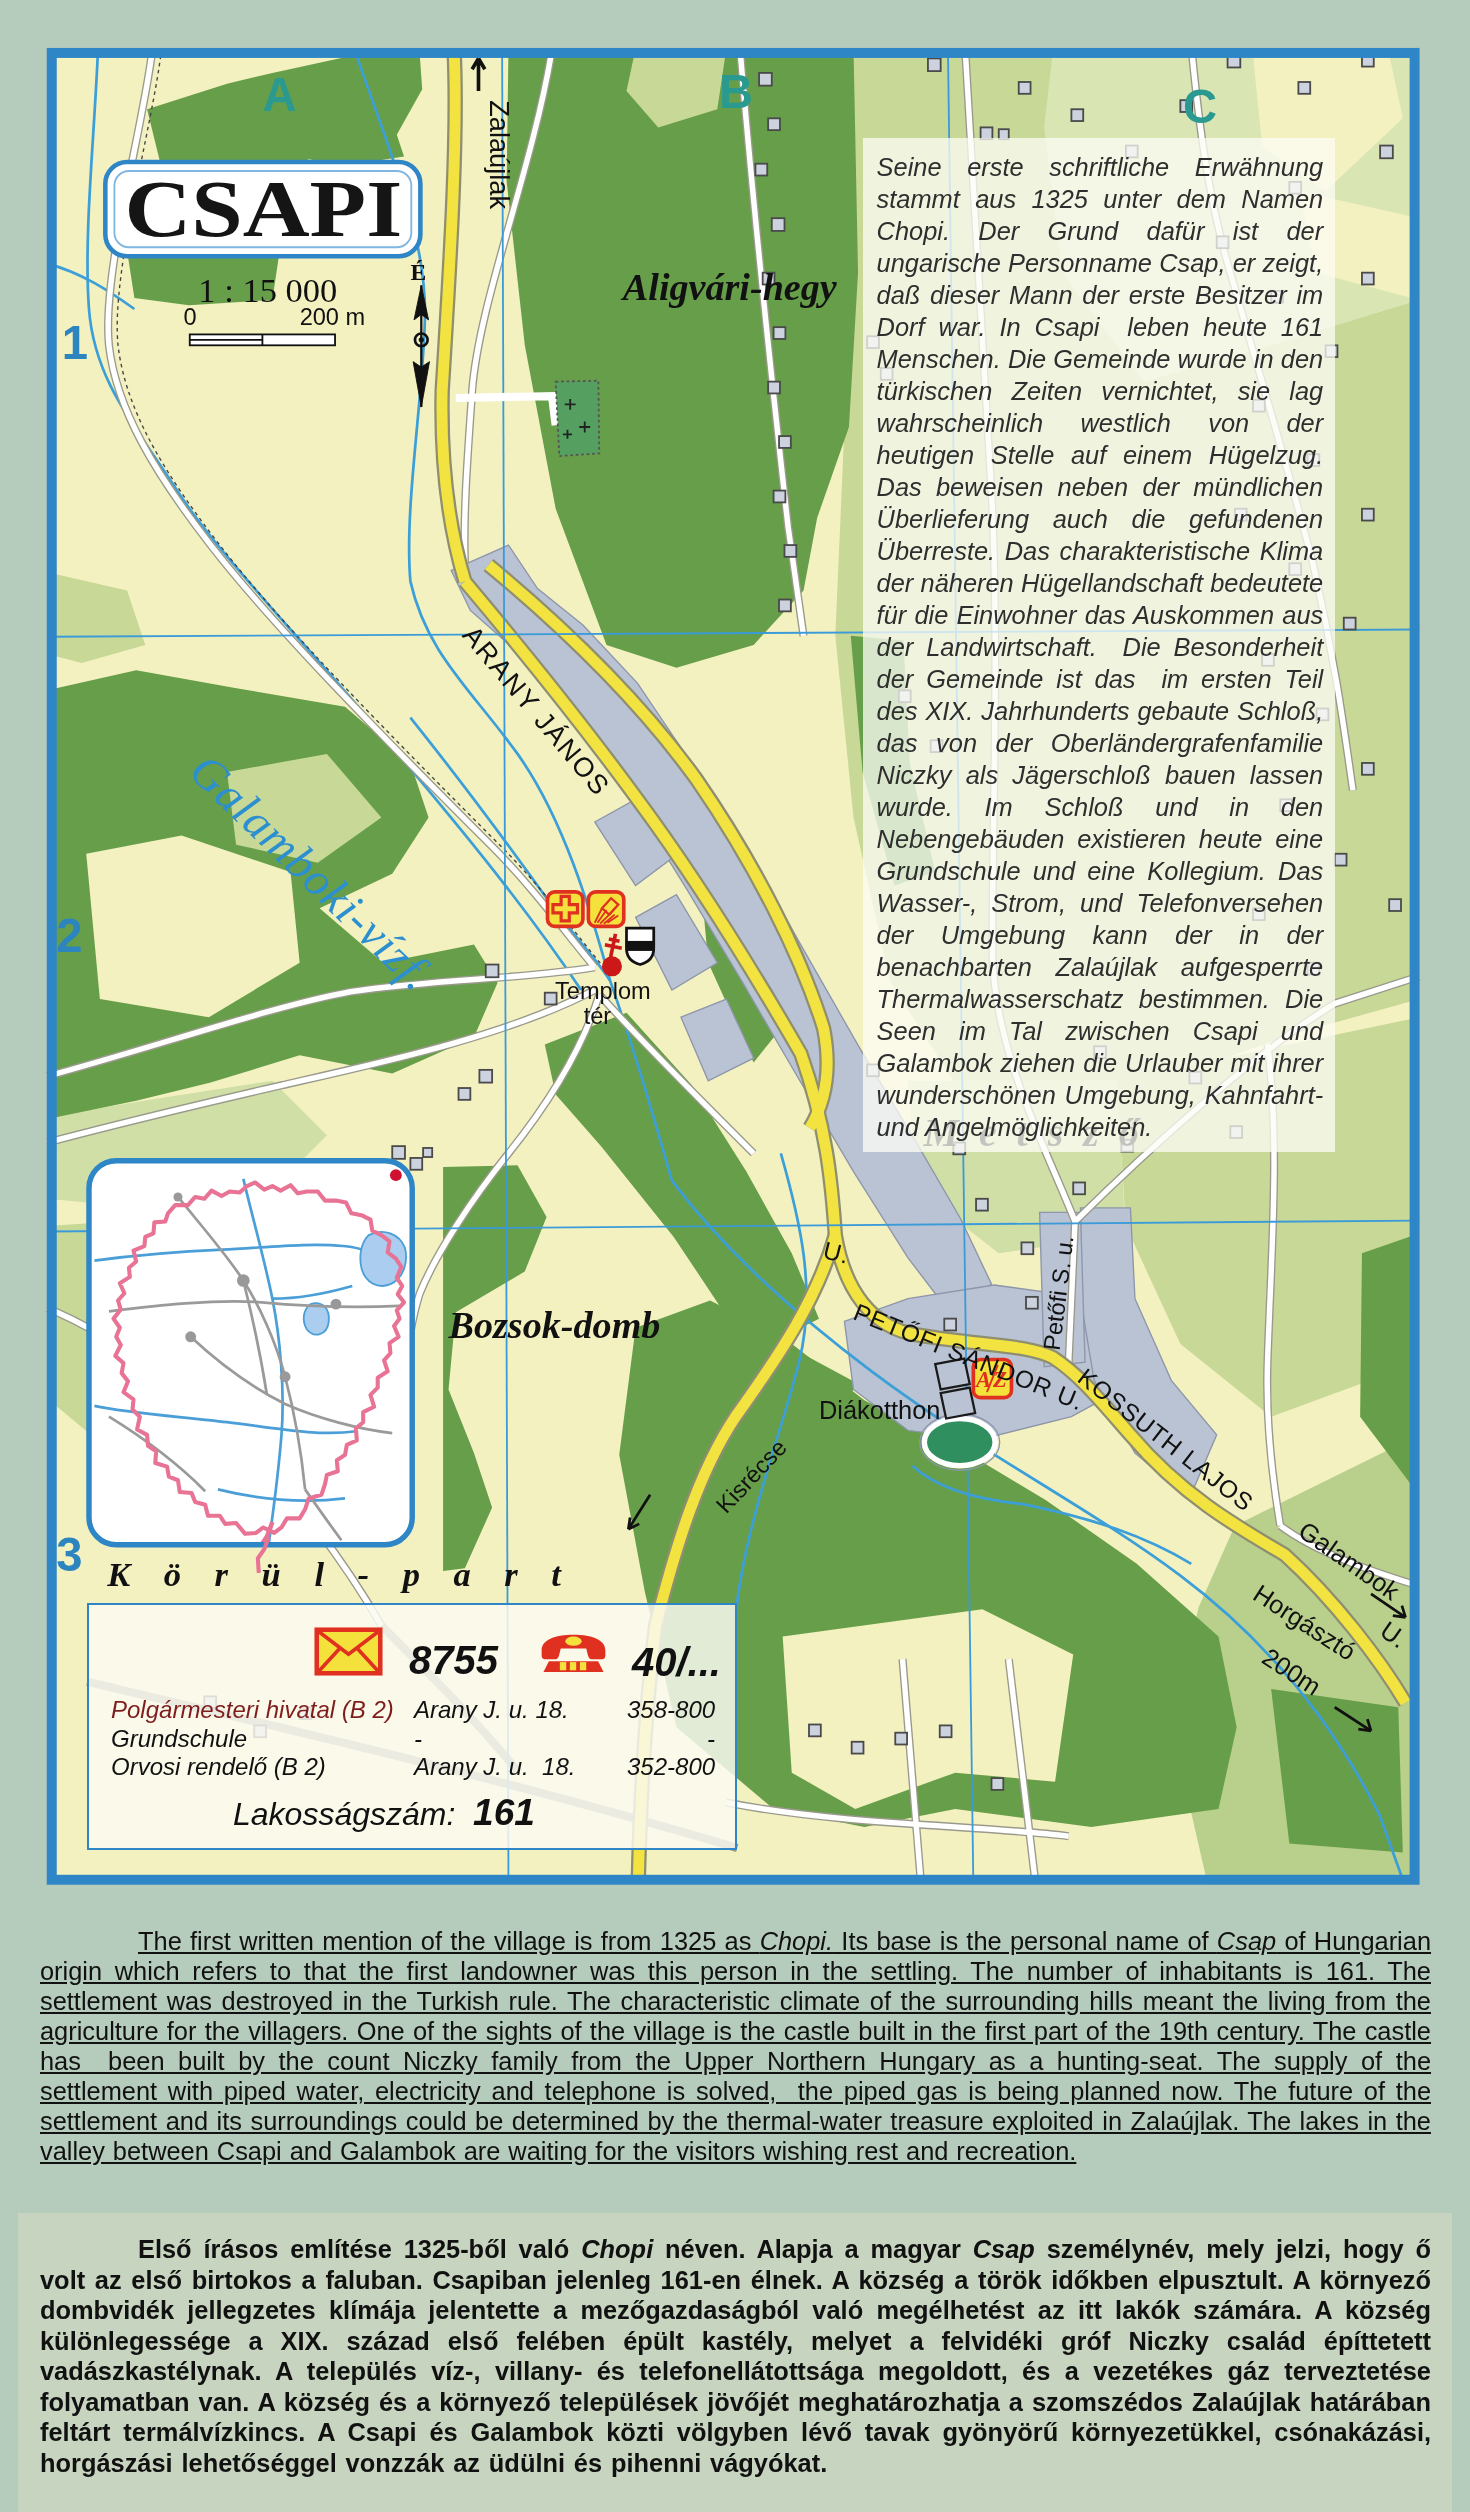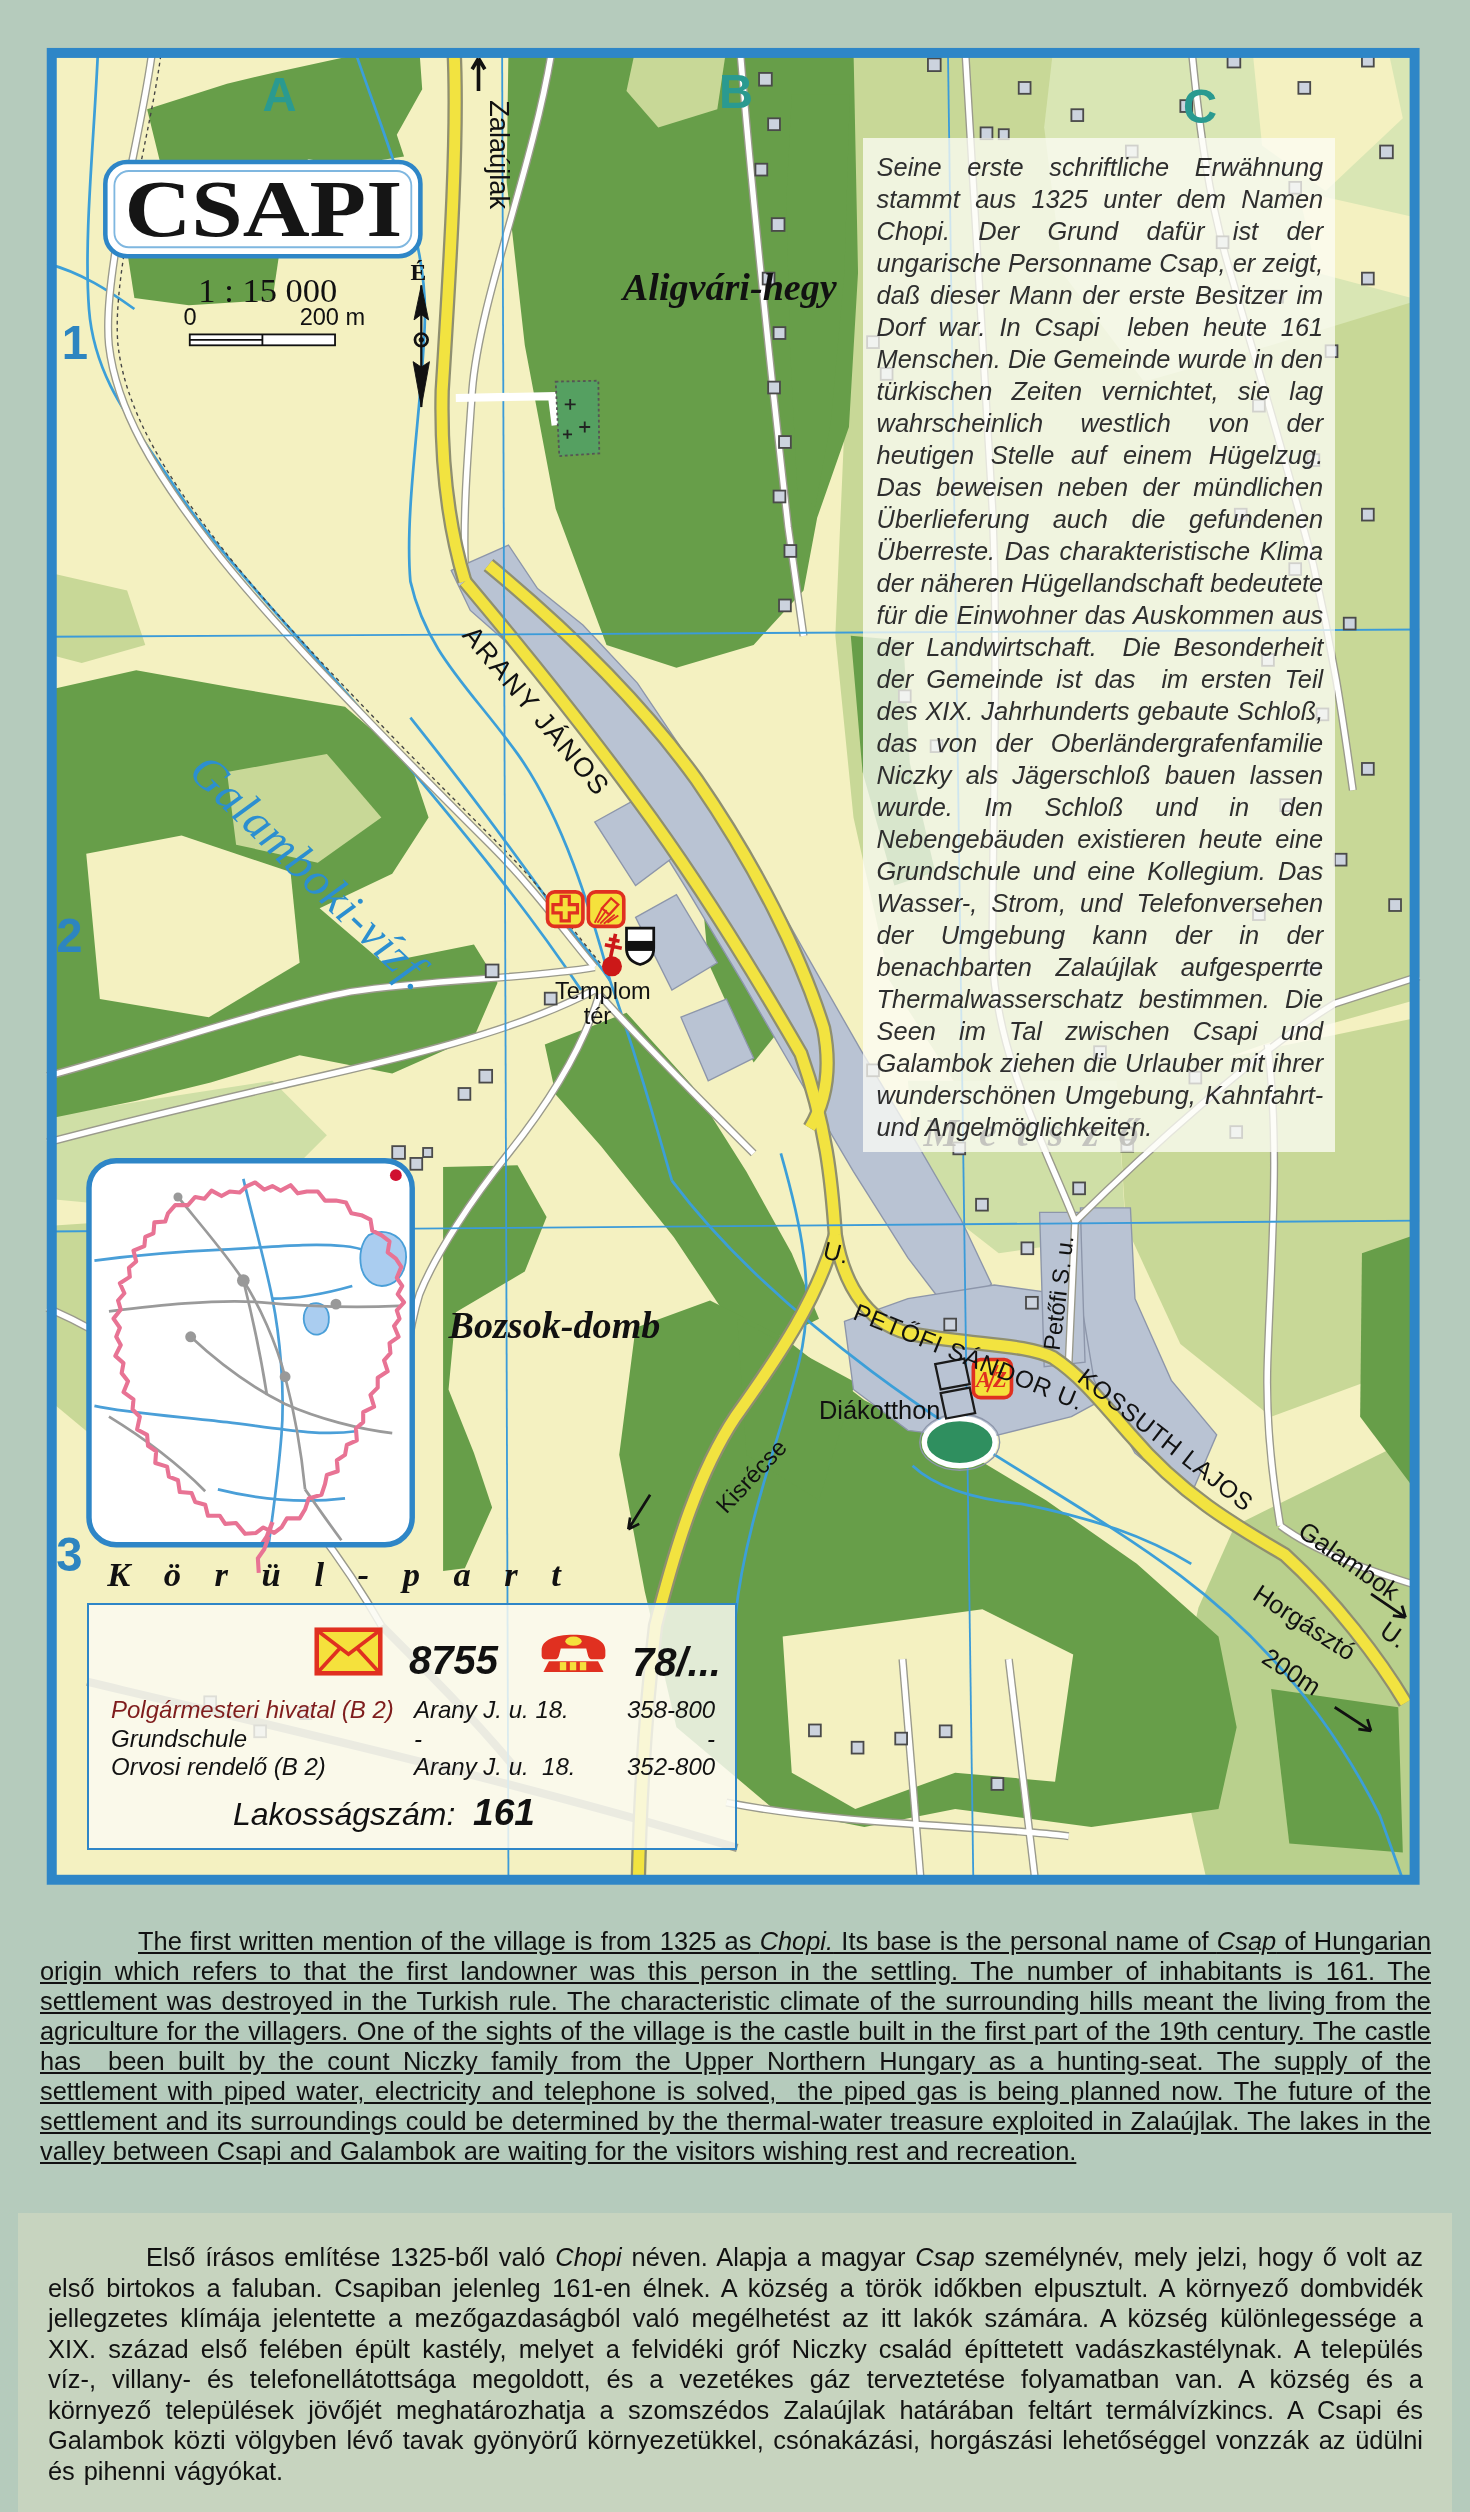--- a/index.html
+++ b/index.html
@@ -10,21 +10,21 @@
      font-style:italic;font-size:25.4px;line-height:32px;color:#2e2e2e;
      text-align:justify;padding:12.7px 11.8px 9px 13.6px;box-sizing:border-box;}
   #infobox{left:87px;top:1603px;width:650px;height:247px;box-sizing:border-box;
      background:rgba(250,250,242,0.84);border:2.7px solid #2e86c7;}
   #eng{left:40px;top:1926px;width:1391px;font-size:25.4px;line-height:30px;
      color:#111;text-align:justify;}
   #eng p{margin:0;text-indent:98px;word-spacing:0.9px;text-decoration:underline;}
   #hunbg{left:18px;top:2213px;width:1434px;height:299px;background:#c7d4bf;}
   #hun{left:40px;top:2234px;width:1391px;font-size:25.4px;line-height:30.5px;
      color:#111;text-align:justify;}
-  #hun p{margin:8px;text-indent:98px;word-spacing:1.8px;}
+  #hun p{margin:0;text-indent:98px;word-spacing:1.8px;font-weight:bold;}
 </style>
 </head>
 <body>
 
 <svg class="abs" style="left:0;top:0" width="1470" height="2512" viewBox="0 0 1619 2766">
 
   <rect x="52" y="53" width="1511" height="2022" fill="#f4f1c1"></rect>
   <g id="MAPART">
 
   <polygon points="940,53 1563,53 1563,1100 1420,1140 1280,1190 1150,1210 1050,1190 980,1080 940,900 920,700 930,470" fill="#c8d897"></polygon>
@@ -425,21 +425,21 @@
 
   <svg class="abs" style="left:449px;top:27px" width="71" height="42" viewBox="0 0 78 46">
     <path d="M4,20 C4,9 18,3 39,3 C60,3 74,9 74,20 L74,26 Q74,30 69,30 L60,30 Q56,30 55,26 L53,18 L25,18 L23,26 Q22,30 18,30 L9,30 Q4,30 4,26 Z" fill="#e03020"></path>
     <path d="M12,32 L66,32 L72,44 L6,44 Z" fill="#e03020"></path>
     <rect x="24" y="33" width="7" height="9" fill="#f5e13c"></rect>
     <rect x="35" y="33" width="7" height="9" fill="#f5e13c"></rect>
     <rect x="46" y="33" width="7" height="9" fill="#f5e13c"></rect>
     <ellipse cx="39" cy="10" rx="9" ry="5" fill="#f5e13c"></ellipse>
   </svg>
 
-  <span class="abs" style="left:543px;top:35px;font-size:40px;font-weight:bold;font-style:italic;color:#111">78/...</span>
+  <span class="abs" style="left:543px;top:35px;font-size:40px;font-weight:bold;font-style:italic;color:#111">40/...</span>
 
   <span class="abs" style="left:22px;top:91px;font-size:24px;font-style:italic;color:#7f1d1d">Polgármesteri hivatal (B 2)</span>
   <span class="abs" style="left:325px;top:91px;font-size:24px;font-style:italic;color:#111">Arany J. u. 18.</span>
   <span class="abs" style="left:538px;top:91px;font-size:24px;font-style:italic;color:#111">358-800</span>
   <span class="abs" style="left:22px;top:120px;font-size:24px;font-style:italic;color:#111">Grundschule</span>
   <span class="abs" style="left:325px;top:120px;font-size:24px;font-style:italic;color:#111">-</span>
   <span class="abs" style="left:618px;top:120px;font-size:24px;font-style:italic;color:#111">-</span>
   <span class="abs" style="left:22px;top:148px;font-size:24px;font-style:italic;color:#111">Orvosi rendelő (B 2)</span>
   <span class="abs" style="left:325px;top:148px;font-size:24px;font-style:italic;color:#111">Arany J. u.&nbsp; 18.</span>
   <span class="abs" style="left:538px;top:148px;font-size:24px;font-style:italic;color:#111">352-800</span>

